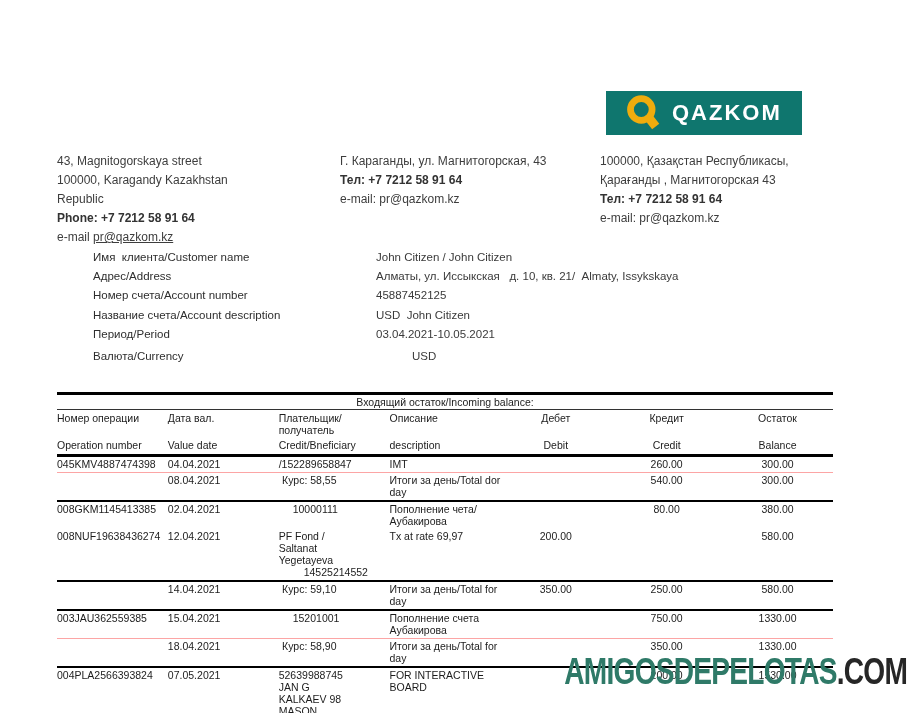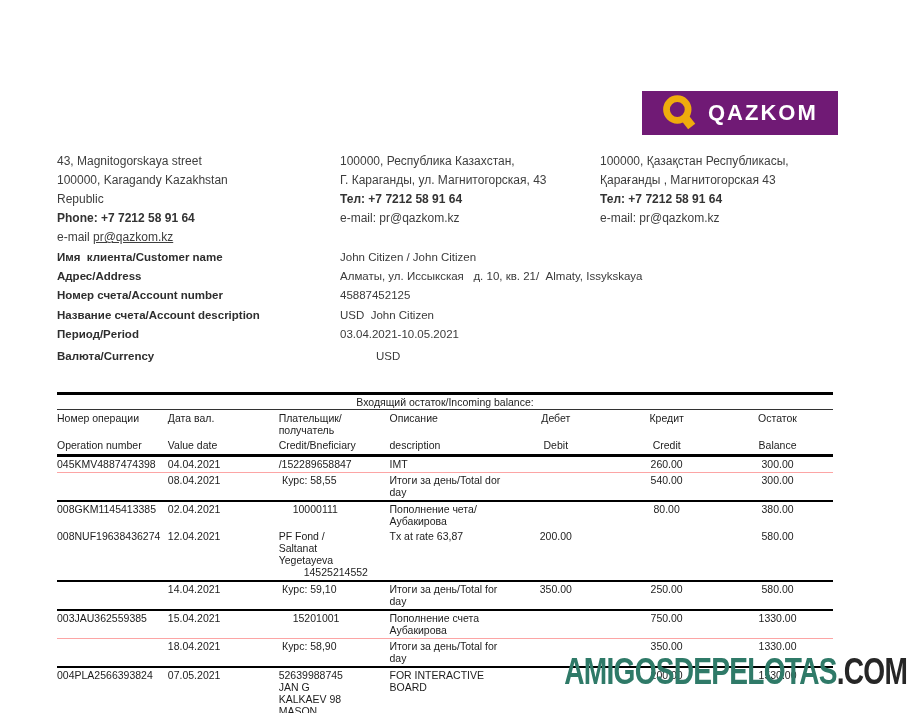--- a/index.html
+++ b/index.html
@@ -8,23 +8,23 @@
     background: #ffffff;
     font-family: "Liberation Sans", "DejaVu Sans", sans-serif;
     color: #3d3d3d;
     position: relative;
     overflow: hidden;
   }
   .abs { position: absolute; }
 
   
   .logo {
-    left: 642px; top: 91px;
+    left: 606px; top: 91px;
     width: 196px; height: 44px;
-    background: #701a75;
+    background: #0f766e;
     display: flex; align-items: center;
     padding-left: 20px;
   }
   .logo .q-icon { width: 36px; height: 38px; margin-right: 10px; margin-top: 2px; }
   .logo .brand {
     color: #ffffff; font-size: 22px; font-weight: bold;
     letter-spacing: 2px;
   }
 
   
@@ -35,21 +35,21 @@
   }
   .addr-col1 { width: 283px; }
   .addr-col2 { width: 260px; }
   .addr-col3 { width: 262px; }
   .addr-row .bold { font-weight: bold; color: #333; }
   .addr-row a { color: #3d3d3d; text-decoration: underline; }
 
   
   .customer { left: 57px; top: 251px; width: 700px; font-size: 11.5px; }
   .customer .row { display: flex; height: 19.2px; align-items: flex-start; }
-  .customer .lbl { width: 283px; font-weight: bold; color: #2e2e2e; white-space: pre; }
+  .customer .lbl { width: 283px; font-weight: normal; color: #2e2e2e; white-space: pre; margin-left: 36px; }
   .customer .val { white-space: pre; color: #3a3a3a; }
   .customer .row.gap { margin-top: 3px; gap: 36px; }
 
   
   .table-wrap { left: 57px; top: 392px; }
   table {
     border-collapse: collapse; table-layout: fixed;
     width: 776px; font-size: 10.5px; color: #1c1c1c;
   }
   td { padding: 1.5px 0; vertical-align: top; white-space: pre-wrap; overflow: visible; }
@@ -97,21 +97,20 @@
 
 <div class="abs addr-row">
   <div class="addr-col1">
     <div>43, Magnitogorskaya street</div>
     <div>100000, Karagandy Kazakhstan</div>
     <div>Republic</div>
     <div class="bold">Phone: +7 7212 58 91 64</div>
     <div><span>e-mail </span><a href="#">pr@qazkom.kz</a></div>
   </div>
   <div class="addr-col2">
-    <div>100000, Республика Казахстан,</div>
     <div>Г. Караганды, ул. Магнитогорская, 43</div>
     <div class="bold">Тел: +7 7212 58 91 64</div>
     <div>e-mail: pr@qazkom.kz</div>
   </div>
   <div class="addr-col3">
     <div>100000, Қазақстан Республикасы,</div>
     <div>Қарағанды , Магнитогорская 43</div>
     <div class="bold">Тел: +7 7212 58 91 64</div>
     <div>e-mail: pr@qazkom.kz</div>
   </div>
@@ -196,21 +195,21 @@
     <td>Пополнение чета/  Аубакирова</td>
     <td class="num"></td>
     <td class="num">80.00</td>
     <td class="num">380.00</td>
   </tr>
 
   <tr class="r-thick">
     <td>008NUF19638436274</td>
     <td>12.04.2021</td>
     <td><div class="snd-wrap"><span>PF Fond / Saltanat Yegetayeva</span><span class="rate"></span></div><div class="snd2-ind">14525214552</div></td>
-    <td>Tx at rate 63,87</td>
+    <td>Tx at rate 69,97</td>
     <td class="num">200.00</td>
     <td class="num"></td>
     <td class="num">580.00</td>
   </tr>
 
   <tr class="r-thick">
     <td></td>
     <td>14.04.2021</td>
     <td><div class="snd-wrap"><span></span><span class="rate">Курс: 59,10</span></div></td>
     <td>Итоги за день/Total for day</td>

